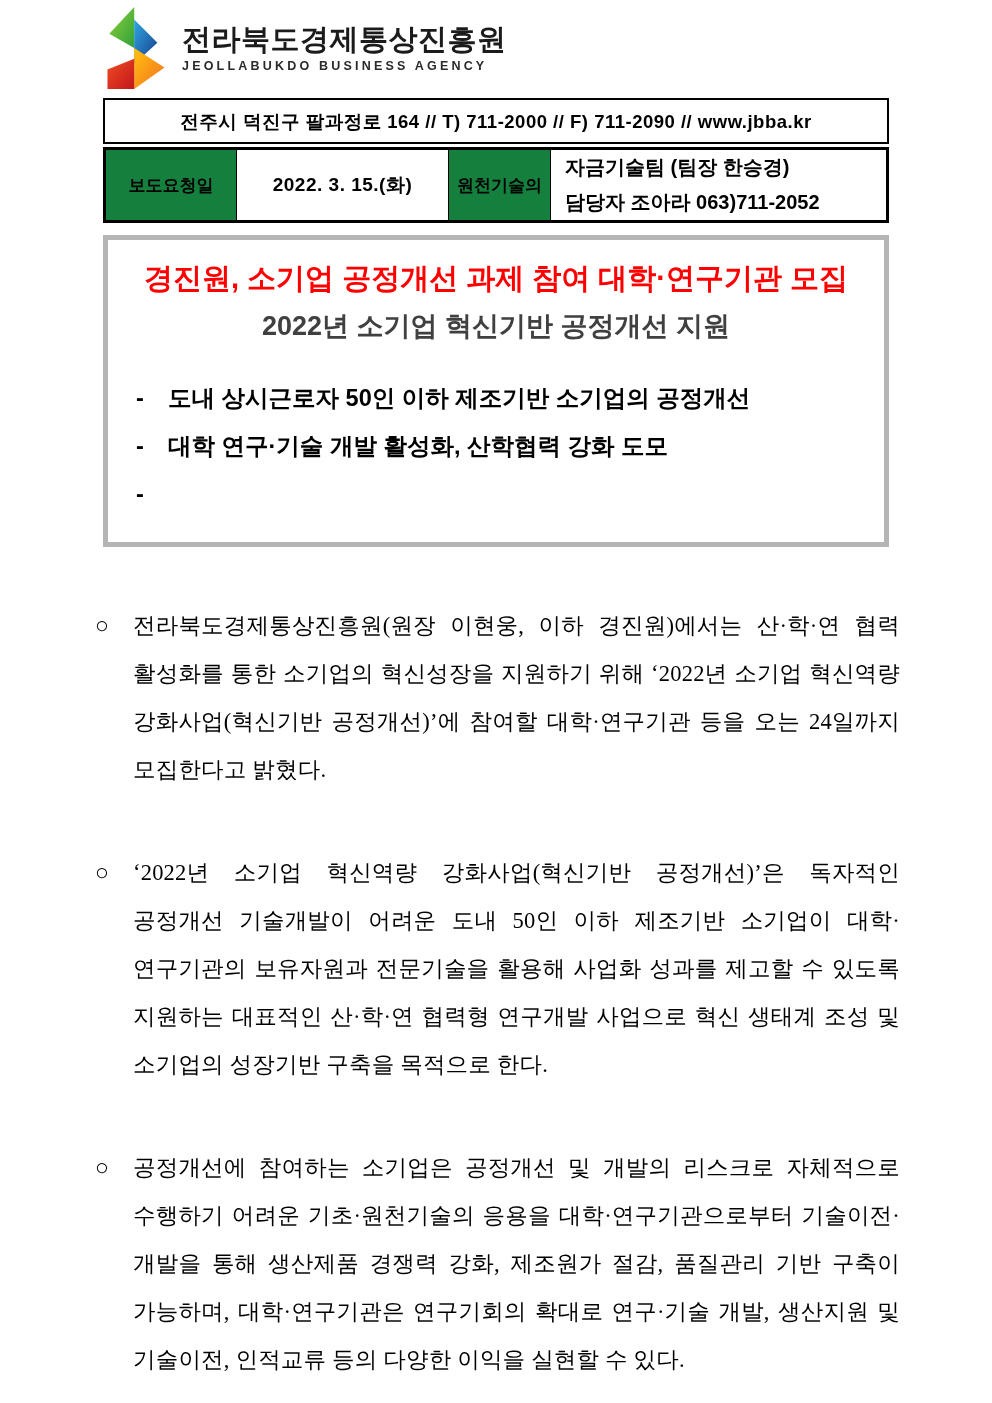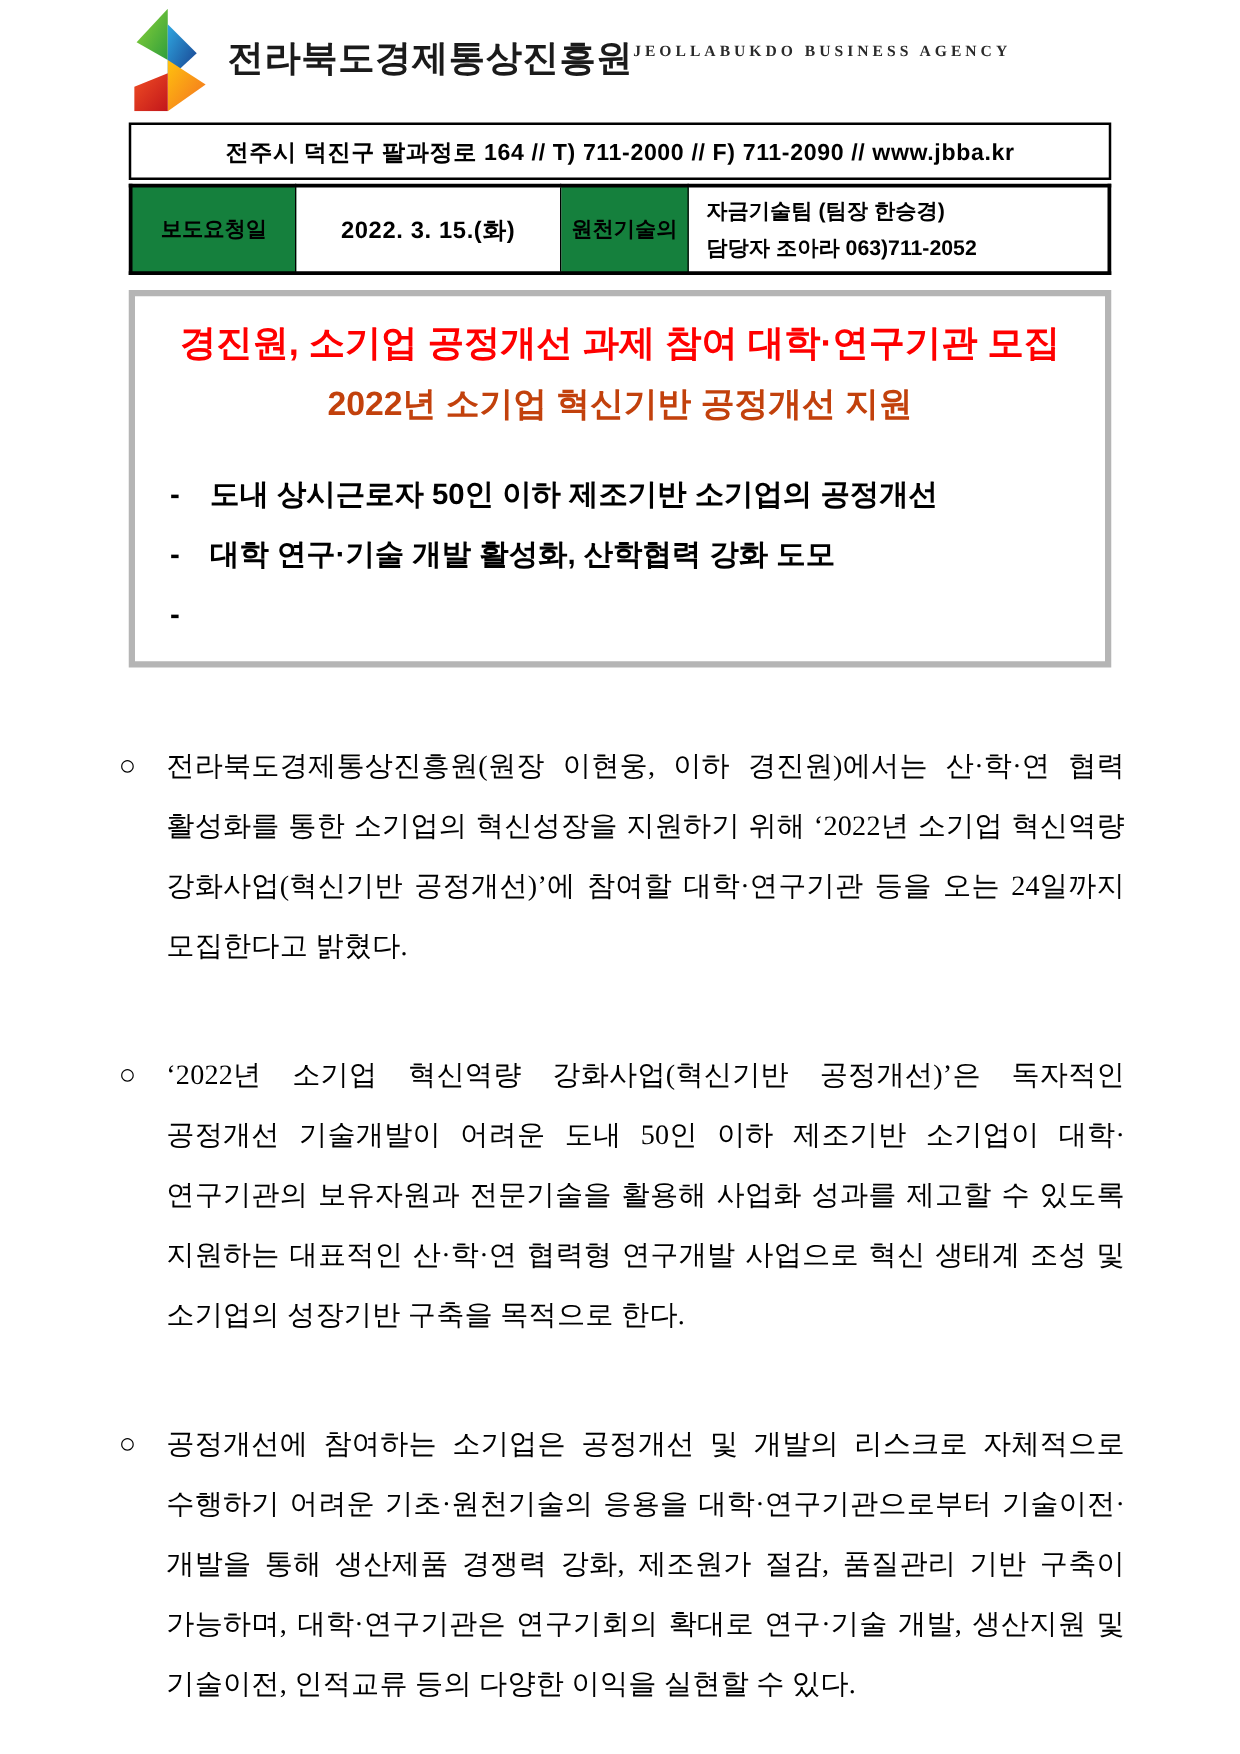--- a/index.html
+++ b/index.html
@@ -17,21 +17,21 @@
   
   .header {
     display: flex;
     justify-content: space-between;
     align-items: center;
     margin: 6px 103px 8px 100px;
     height: 84px;
   }
   .logo { display: flex; align-items: center; gap: 10px; }
   .logo-icon { width: 72px; height: 82px; flex: 0 0 auto; }
-  .logo-text { display: flex; flex-direction: row; font-family: Liberation Serif, serif; }
+  .logo-text { display: flex; flex-direction: column; }
   .logo-kr {
     font-size: 29px;
     font-weight: bold;
     letter-spacing: 0.5px;
     color: #1b1b1b;
     line-height: 1.15;
   }
   .logo-en {
     font-size: 12.5px;
     font-weight: bold;
@@ -82,45 +82,45 @@
   .col-label1 { width: 132px; }
   .col-date   { width: 212px; }
   .col-label2 { width: 102px; }
   .info-table td.date {
     text-align: center;
     font-size: 19px;
     font-weight: bold;
     letter-spacing: 0.5px;
   }
   .info-table td.dept {
-    font-size: 17px;
+    font-size: 20px;
     font-weight: bold;
     padding-left: 14px;
     line-height: 1.75;
   }
 
   
   .headline-box {
     margin: 12px 103px 0 103px;
     border: 5px solid #b5b5b5;
     background: #ffffff;
-    padding: 20px 16px 14px 16px;
+    padding: 20px 16px 24px 16px;
   }
   .hl-title {
     text-align: center;
     font-size: 29px;
     font-weight: 900;
     color: #ff0000;
     line-height: 1.25;
   }
   .hl-subtitle {
     text-align: center;
     font-size: 27px;
     font-weight: 900;
-    color: #c2410c;
+    color: #404040;
     margin-top: 12px;
   }
   .hl-bullets { margin: 30px 0 0 12px; }
   .hl-bullet {
     display: flex;
     font-size: 23.5px;
     font-weight: 800;
     color: #000000;
     line-height: 48px;
   }

